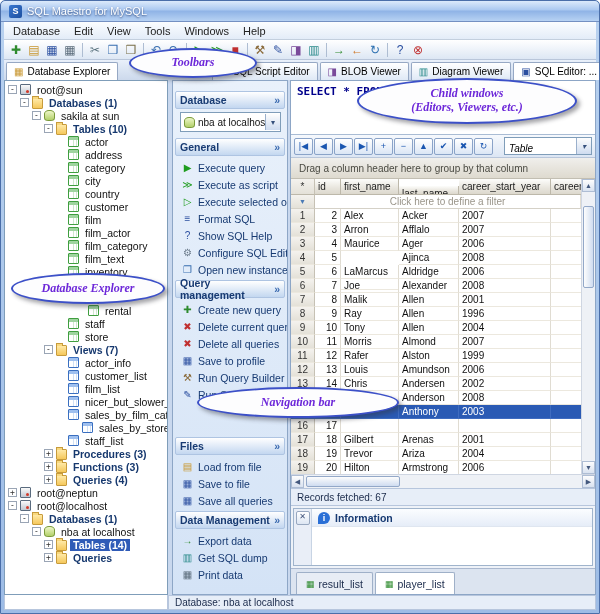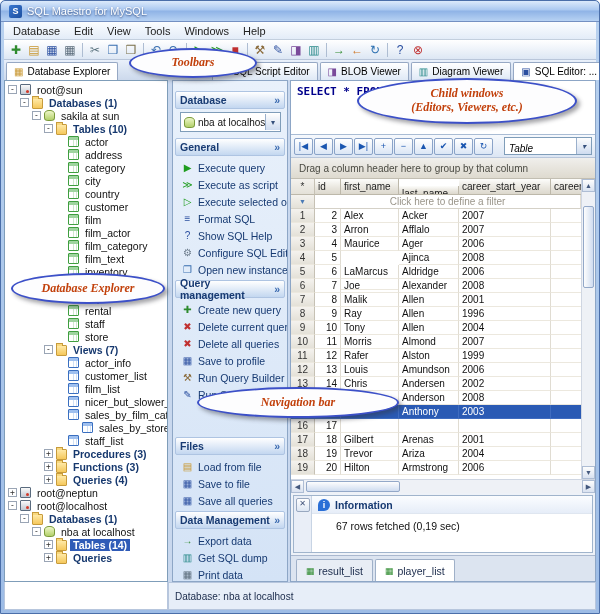--- a/index.html
+++ b/index.html
@@ -112,28 +112,28 @@
             background:linear-gradient(#fbfdff,#e6edf8);border-bottom:1px solid #dfe6f0;font-weight:bold;color:#173a72;font-size:10.5px;}
   .infoico{width:12px;height:12px;border-radius:50% 50% 50% 0;background:#2a6fd6;color:#fff;font-size:9px;font-weight:bold;
            display:inline-flex;align-items:center;justify-content:center;flex:none;}
   .infomsg{padding:6px 0 0 24px;font-size:10.5px;color:#111;}
   .btabs{height:22px;flex:none;background:#dce4f0;border-top:1px solid #aab8cf;display:flex;gap:2px;padding:3px 5px 0;}
   .btab{display:flex;align-items:center;gap:4px;padding:0 9px;font-size:10.5px;background:#e8edf5;
         border:1px solid #9fb0c8;border-bottom:none;border-radius:2px 2px 0 0;color:#1a2a4a;}
   .btab.active{background:#fff;}
   .btico{color:#2e8b2e;font-size:9px;}
   
-  .statusbar{height:28px;flex:none;margin:0 3px 3px;display:flex;}
+  .statusbar{height:15px;flex:none;margin:0 3px 3px;display:flex;}
   .statusleft{width:164px;flex:none;background:#fff;border:1px solid #b7c6dd;border-top:none;box-sizing:border-box;}
   .statusmain{flex:1;background:#e7eef8;border:1px solid #b7c6dd;font-size:10px;display:flex;align-items:center;
               padding-left:6px;color:#1a2a4a;box-sizing:border-box;}
   
   .callout{position:absolute;z-index:50;border:2px solid #3c50c8;border-radius:50%;background:#fdfdfe;
            box-shadow:3px 3px 4px rgba(50,50,60,.45);display:flex;flex-direction:column;align-items:center;justify-content:center;
-           font-family:"Liberation Serif",serif;font-style:italic;font-weight:bold;font-size:12px;color:#c2410c;
+           font-family:"Liberation Serif",serif;font-style:italic;font-weight:bold;font-size:12px;color:#6d28d9;
            text-align:center;line-height:1.15;box-sizing:border-box;}
   .co-toolbars{left:128px;top:47px;width:128px;height:30px;}
   .co-childwin{left:356px;top:77px;width:220px;height:46px;}
   .co-dbexplorer{left:10px;top:272px;width:154px;height:31px;}
   .co-navbar{left:196px;top:386px;width:202px;height:31px;}
 </style>
 </head>
 <body>
 
 <div class="frame">
@@ -288,21 +288,21 @@
         <div class="trow" style="padding-left: 51px;">
           <span class="texp noexp"></span>
           <span class="tico ic-table"></span>
           <span class="tlab">language</span>
         </div>
         <div class="trow" style="padding-left: 51px;">
           <span class="texp noexp"></span>
           <span class="tico ic-table"></span>
           <span class="tlab">payment</span>
         </div>
-        <div class="trow" style="padding-left: 51px;">
+        <div class="trow" style="padding-left: 71px;">
           <span class="texp noexp"></span>
           <span class="tico ic-table"></span>
           <span class="tlab">rental</span>
         </div>
         <div class="trow" style="padding-left: 51px;">
           <span class="texp noexp"></span>
           <span class="tico ic-table"></span>
           <span class="tlab">staff</span>
         </div>
         <div class="trow" style="padding-left: 51px;">
@@ -716,31 +716,33 @@
         </div>
       </div>
 
       <div class="hscroll">
         <span class="sarrow h">◀</span>
         <span class="hthumb"></span>
         <span class="hfill"></span>
         <span class="sarrow h">▶</span>
       </div>
 
+      <div class="recbar">
+        <span>Records fetched: 67</span>
+      </div>
 
       <div class="infopanel">
         <div class="infoside">
           <span class="infoclose">✕</span>
         </div>
         <div class="infobody">
           <div class="infohead">
             <span class="infoico">i</span>
             <span>Information</span>
           </div>
-          <div class="infomsg">67 rows fetched (0,19 sec)</div>
         </div>
       </div>
 
       <div class="btabs" id="bottomtabs">
           <div class="btab">
             <span class="btico">▦</span>
             <span>result_list</span>
           </div>
           <div class="btab active">
             <span class="btico">▦</span>

